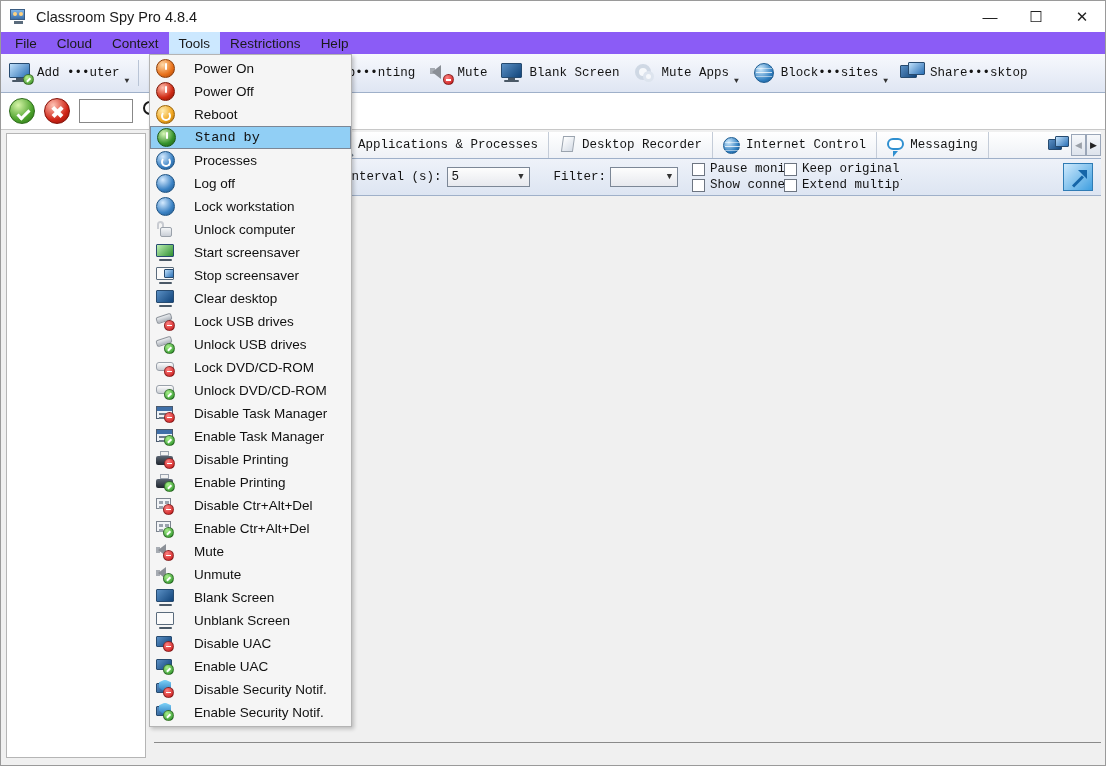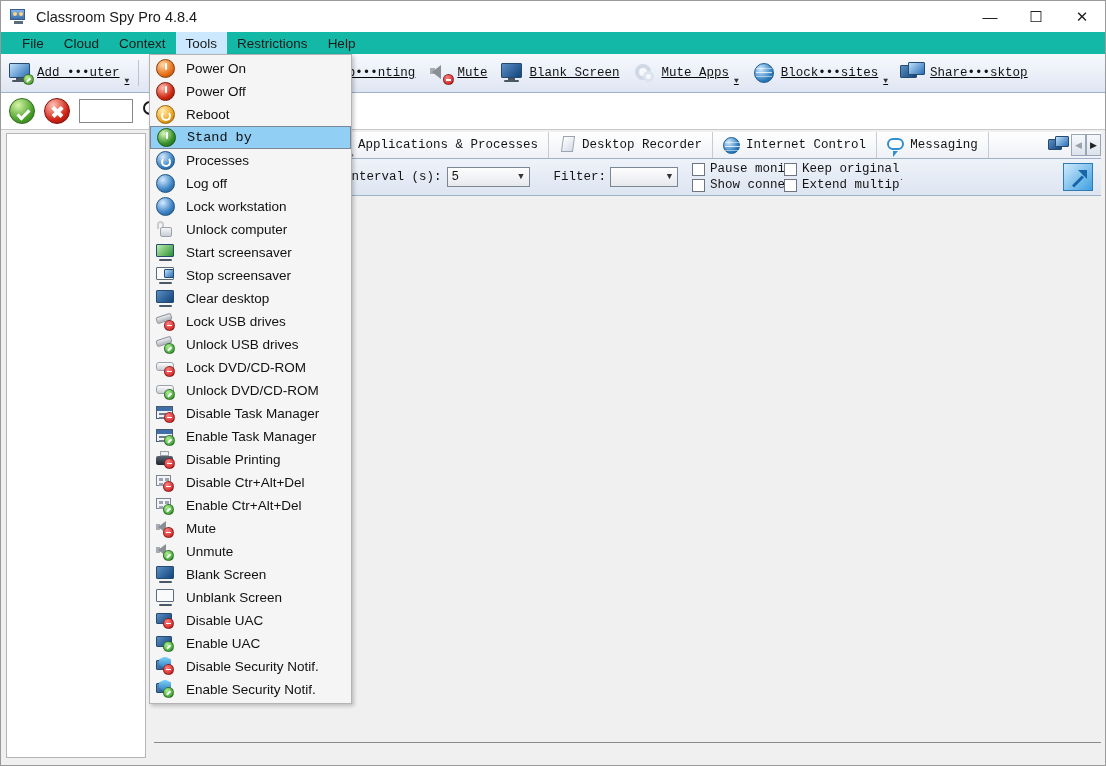--- a/index.html
+++ b/index.html
@@ -20,30 +20,30 @@
      background:linear-gradient(#7fb4e8,#3a6ea8);border:1px solid #3b5d82;box-sizing:border-box;}
   .title-icon .scr:after{content:"";position:absolute;left:2px;top:2px;width:4px;height:4px;
      background:#ffd27f;border-radius:50%;box-shadow:6px 0 0 #ffd27f;}
   .title-icon .base{position:absolute;left:4px;top:12px;width:9px;height:3px;background:#5a6b7c;}
   .title-text{font-size:14.5px;color:#1a1a1a;}
   .wincontrols{position:absolute;right:0;top:0;display:flex;height:31px;}
   .wc{width:46px;height:31px;display:flex;align-items:center;justify-content:center;
       font-size:15px;color:#222;cursor:default;}
 
   
-  .menubar{height:22px;background:#14b8a6;display:flex;align-items:stretch;
-           padding-left:11px;position:relative;z-index:30;}
+  .menubar{height:22px;background:#8b5cf6;display:flex;align-items:stretch;
+           padding-left:4px;position:relative;z-index:30;}
   .menu-item{padding:0 10px;display:flex;align-items:center;font-size:13.5px;
              color:#1a1a1a;cursor:default;}
   .menu-item.active{background:#cce8ff;}
 
   
   .toolbar{height:38px;background:linear-gradient(#f7f9fd,#dfe6f3);
            border-bottom:1px solid #9fb0c9;display:flex;align-items:center;
-           position:relative;overflow:hidden;text-decoration:underline;}
+           position:relative;overflow:hidden;}
   .tb-btn{display:flex;align-items:center;height:34px;padding:0 6px;flex:none;
           font-family:"Liberation Mono",monospace;font-size:12.5px;color:#141414;cursor:default;}
   .tb-ico{width:27px;height:24px;margin-right:3px;position:relative;flex:none;}
   .tb-caret{margin-left:5px;font-size:8px;color:#333;align-self:flex-end;margin-bottom:5px;}
   .tb-sep{width:1px;height:26px;background:#b9c4d6;margin:0 3px;flex:none;}
 
   
   .mon{position:absolute;left:2px;top:2px;width:21px;height:15px;border-radius:1px;
        background:linear-gradient(135deg,#bfe0fb,#2a6fb5);border:1px solid #274b70;box-sizing:border-box;}
   .mon.dark{background:linear-gradient(135deg,#5a8fc4,#11447a);}
@@ -180,21 +180,21 @@
       background:#1565a8;transform:rotate(-45deg);}
   .launch .arr:after{content:"";position:absolute;right:-1px;top:-1px;border-style:solid;
       border-width:0 9px 9px 0;border-color:transparent #1565a8 transparent transparent;}
   .canvas{height:551px;background:#f0f0f0;border-top:1px solid #f0f0f0;}
   .canvas .inner{height:545px;border-bottom:1px solid #8a8a8a;}
 
   
   .dropdown{position:absolute;left:148px;top:53px;width:203px;
             background:#f5f5f5;border:1px solid #b4b4b4;box-shadow:2px 2px 4px rgba(0,0,0,.22);
             z-index:100;padding:2px 0;box-sizing:border-box;}
-  .mrow{height:23px;display:flex;align-items:center;padding-left:6px;cursor:default;}
+  .mrow{height:23px;display:flex;align-items:center;padding-left:6px;cursor:default;gap:8px;}
   .mrow.sel{background:#91cff5;}
   .mico{width:20px;height:20px;position:relative;margin-right:10px;flex:none;}
   .mlabel{font-size:13.5px;color:#111;white-space:nowrap;}
 </style>
 </head>
 <body>
 
 <div class="app">
 
   <div class="titlebar">
@@ -530,20 +530,28 @@
     <div class="mrow">
       <span class="mico">
           <span class="prn2" style="left:4px;top:1px;width:9px;height:5px;"></span>
           <span class="prn" style="left:0;top:6px;width:17px;height:9px;"></span>
           <span class="badge red" style="right:1px;bottom:1px;"></span>
         </span>
       <span class="mlabel">Disable Printing</span>
     </div>
     <div class="mrow">
       <span class="mico">
+          <span class="prn2" style="left:4px;top:1px;width:9px;height:5px;"></span>
+          <span class="prn" style="left:0;top:6px;width:17px;height:9px;"></span>
+          <span class="badge green" style="right:1px;bottom:1px;"></span>
+        </span>
+      <span class="mlabel">Enable Printing</span>
+    </div>
+    <div class="mrow">
+      <span class="mico">
           <span class="cad" style="left:0;top:2px;width:15px;height:11px;"></span>
           <span class="badge red" style="right:2px;bottom:1px;"></span>
         </span>
       <span class="mlabel">Disable Ctr+Alt+Del</span>
     </div>
     <div class="mrow">
       <span class="mico">
           <span class="cad" style="left:0;top:2px;width:15px;height:11px;"></span>
           <span class="badge green" style="right:2px;bottom:1px;"></span>
         </span>

